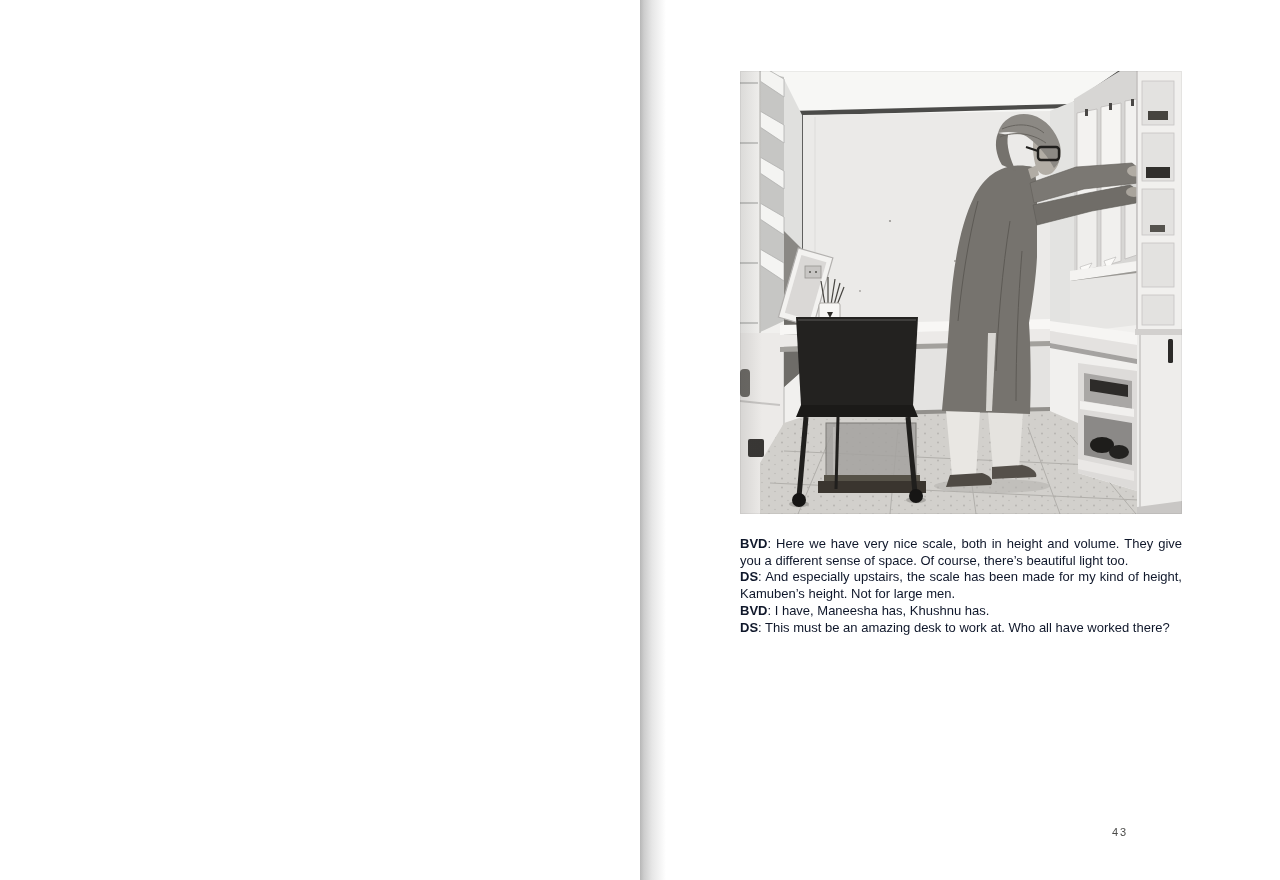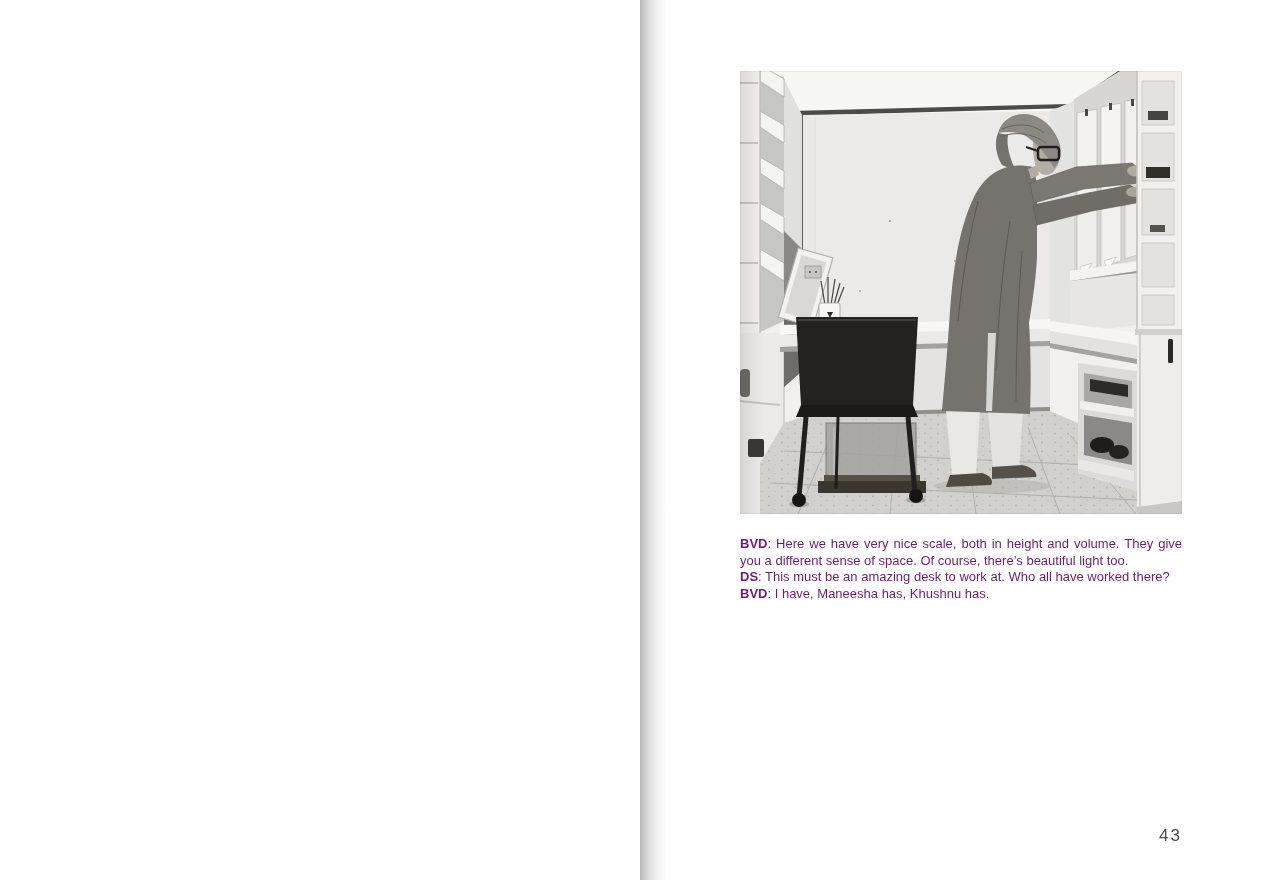--- a/index.html
+++ b/index.html
@@ -5,25 +5,25 @@
   html,body{margin:0;padding:0;background:#ffffff;}
   body{width:1280px;height:880px;overflow:hidden;font-family:"Liberation Sans",sans-serif;}
   .spread{position:relative;width:1280px;height:880px;background:#ffffff;}
   .page-left{position:absolute;left:0;top:0;width:640px;height:880px;background:#ffffff;}
   .gutter{position:absolute;left:640px;top:0;width:26px;height:880px;
     background:linear-gradient(90deg,#b7b7b7 0px,#cdcdcd 4px,#e6e6e6 12px,#ffffff 26px);}
   .page-right{position:absolute;left:666px;top:0;width:614px;height:880px;background:#ffffff;}
   .photo{position:absolute;left:74px;top:71px;width:442px;height:443px;margin:0;padding:0;}
   .photo svg{display:block;width:442px;height:443px;}
   .dialogue{position:absolute;left:74px;top:536px;width:442px;
-    font-size:13px;line-height:16.7px;color:#701a75;text-align:justify;letter-spacing:0px;}
+    font-size:13px;line-height:16.7px;color:#0f172a;text-align:justify;letter-spacing:0px;}
   .dialogue p{margin:0;}
   .dialogue strong{font-weight:bold;}
-  .folio{position:absolute;left:446px;top:826px;width:70px;text-align:right;
-    font-size:17px;letter-spacing:2px;color:#4b4b49;}
+  .folio{position:absolute;left:446px;top:826px;width:70px;
+    font-size:11px;letter-spacing:2px;color:#4b4b49;}
 </style>
 </head>
 <body>
 
 <div class="spread">
   <div class="page-left"></div>
   <div class="gutter"></div>
 
   <div class="page-right">
 
@@ -225,19 +225,20 @@
           <polygon points="397,436 442,430 442,443 397,443" fill="#c9c7c5"></polygon>
         </g>
 
         <rect width="442" height="443" fill="url(#leftShade)"></rect>
         <rect x="0.5" y="0.5" width="441" height="442" fill="none" stroke="rgba(0,0,0,0.05)"></rect>
       </svg>
     </figure>
 
     <div class="dialogue">
         <p><strong>BVD</strong>: Here we have very nice scale, both in height and volume. They give you a different sense of space. Of course, there’s beautiful light too.</p>
+        <p><strong>DS</strong>: And especially upstairs, the scale has been made for my kind of height, Kamuben’s height. Not for large men.</p>
+        <p><strong>BVD</strong>: I have, Maneesha has, Khushnu has.</p>
         <p><strong>DS</strong>: This must be an amazing desk to work at. Who all have worked there?</p>
-        <p><strong>BVD</strong>: I have, Maneesha has, Khushnu has.</p>
       </div>
 
     <div class="folio">43</div>
   </div>
 </div>
 
 </body></html>

